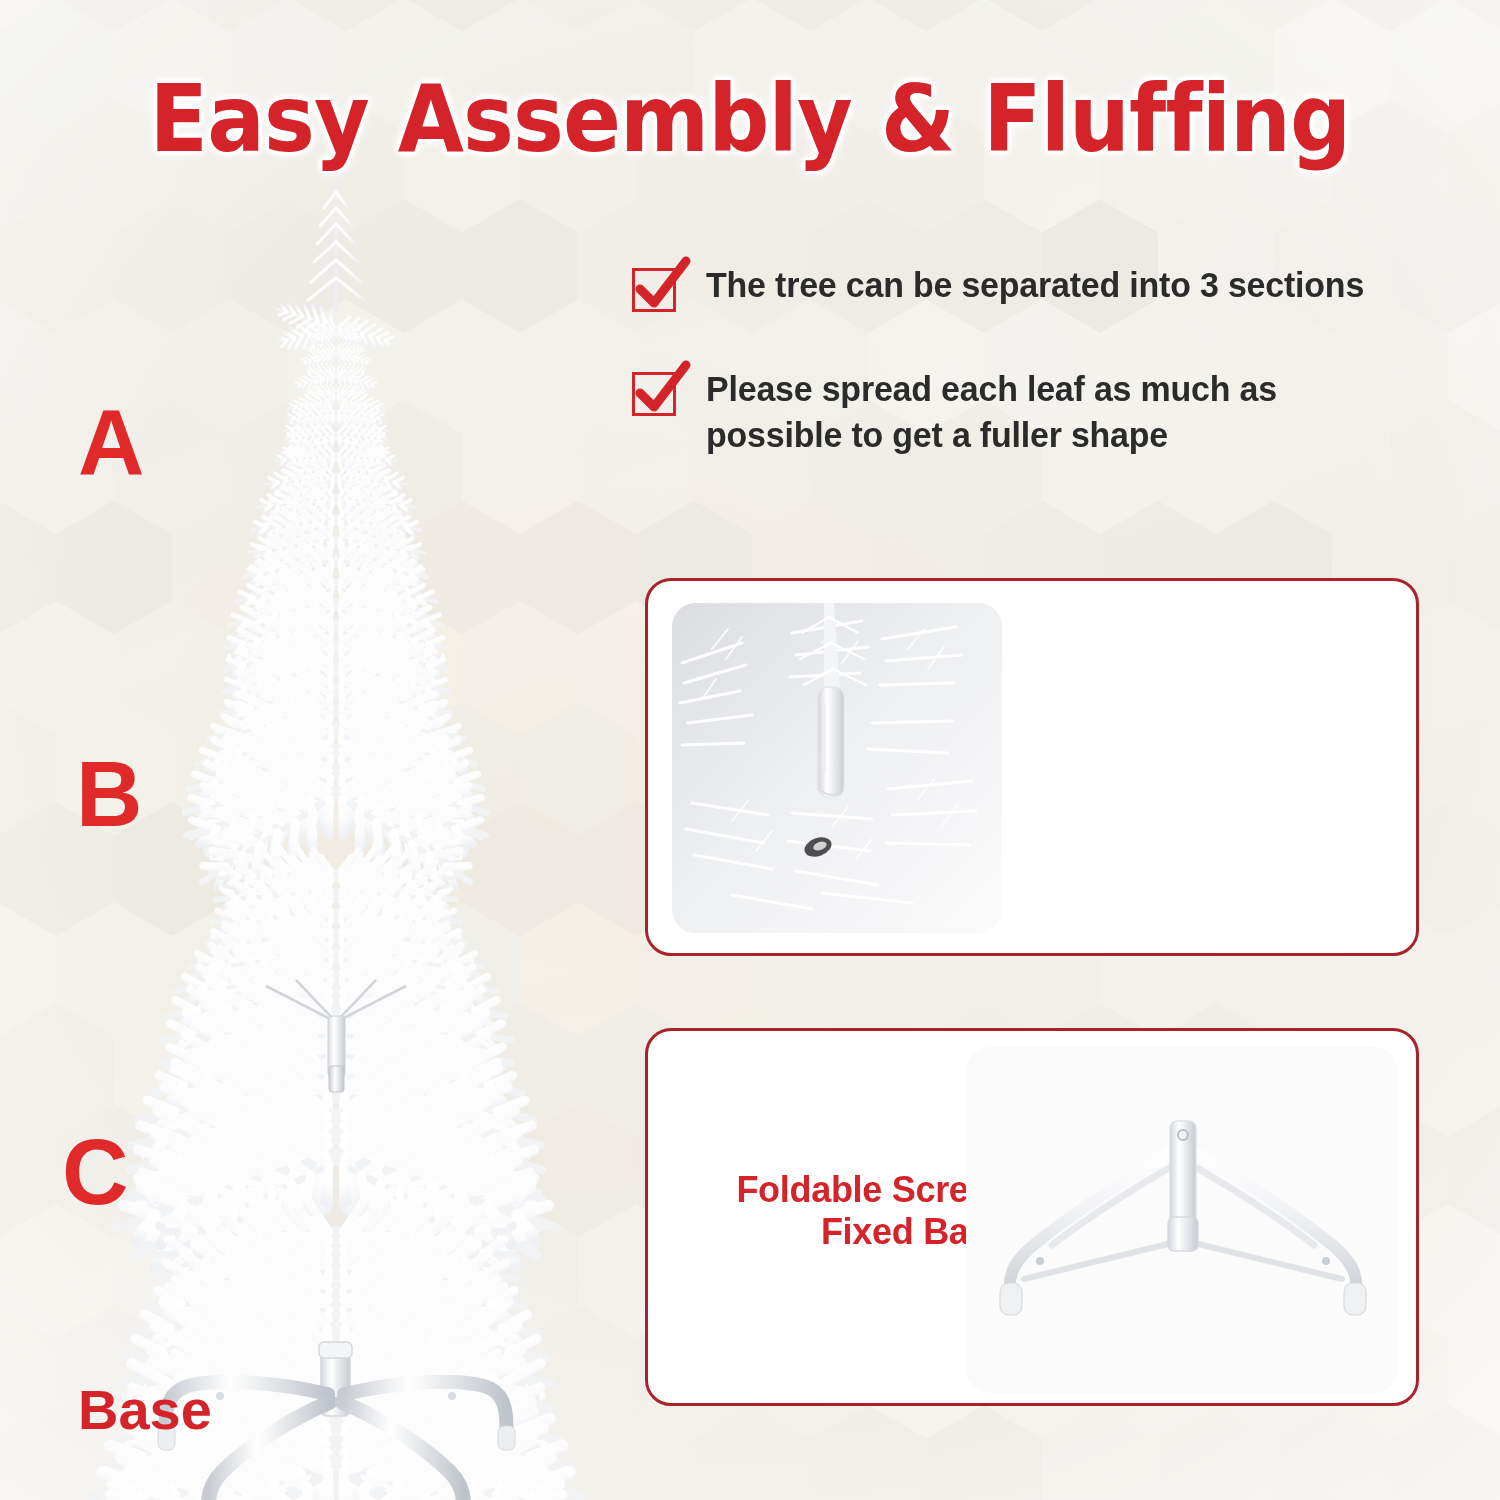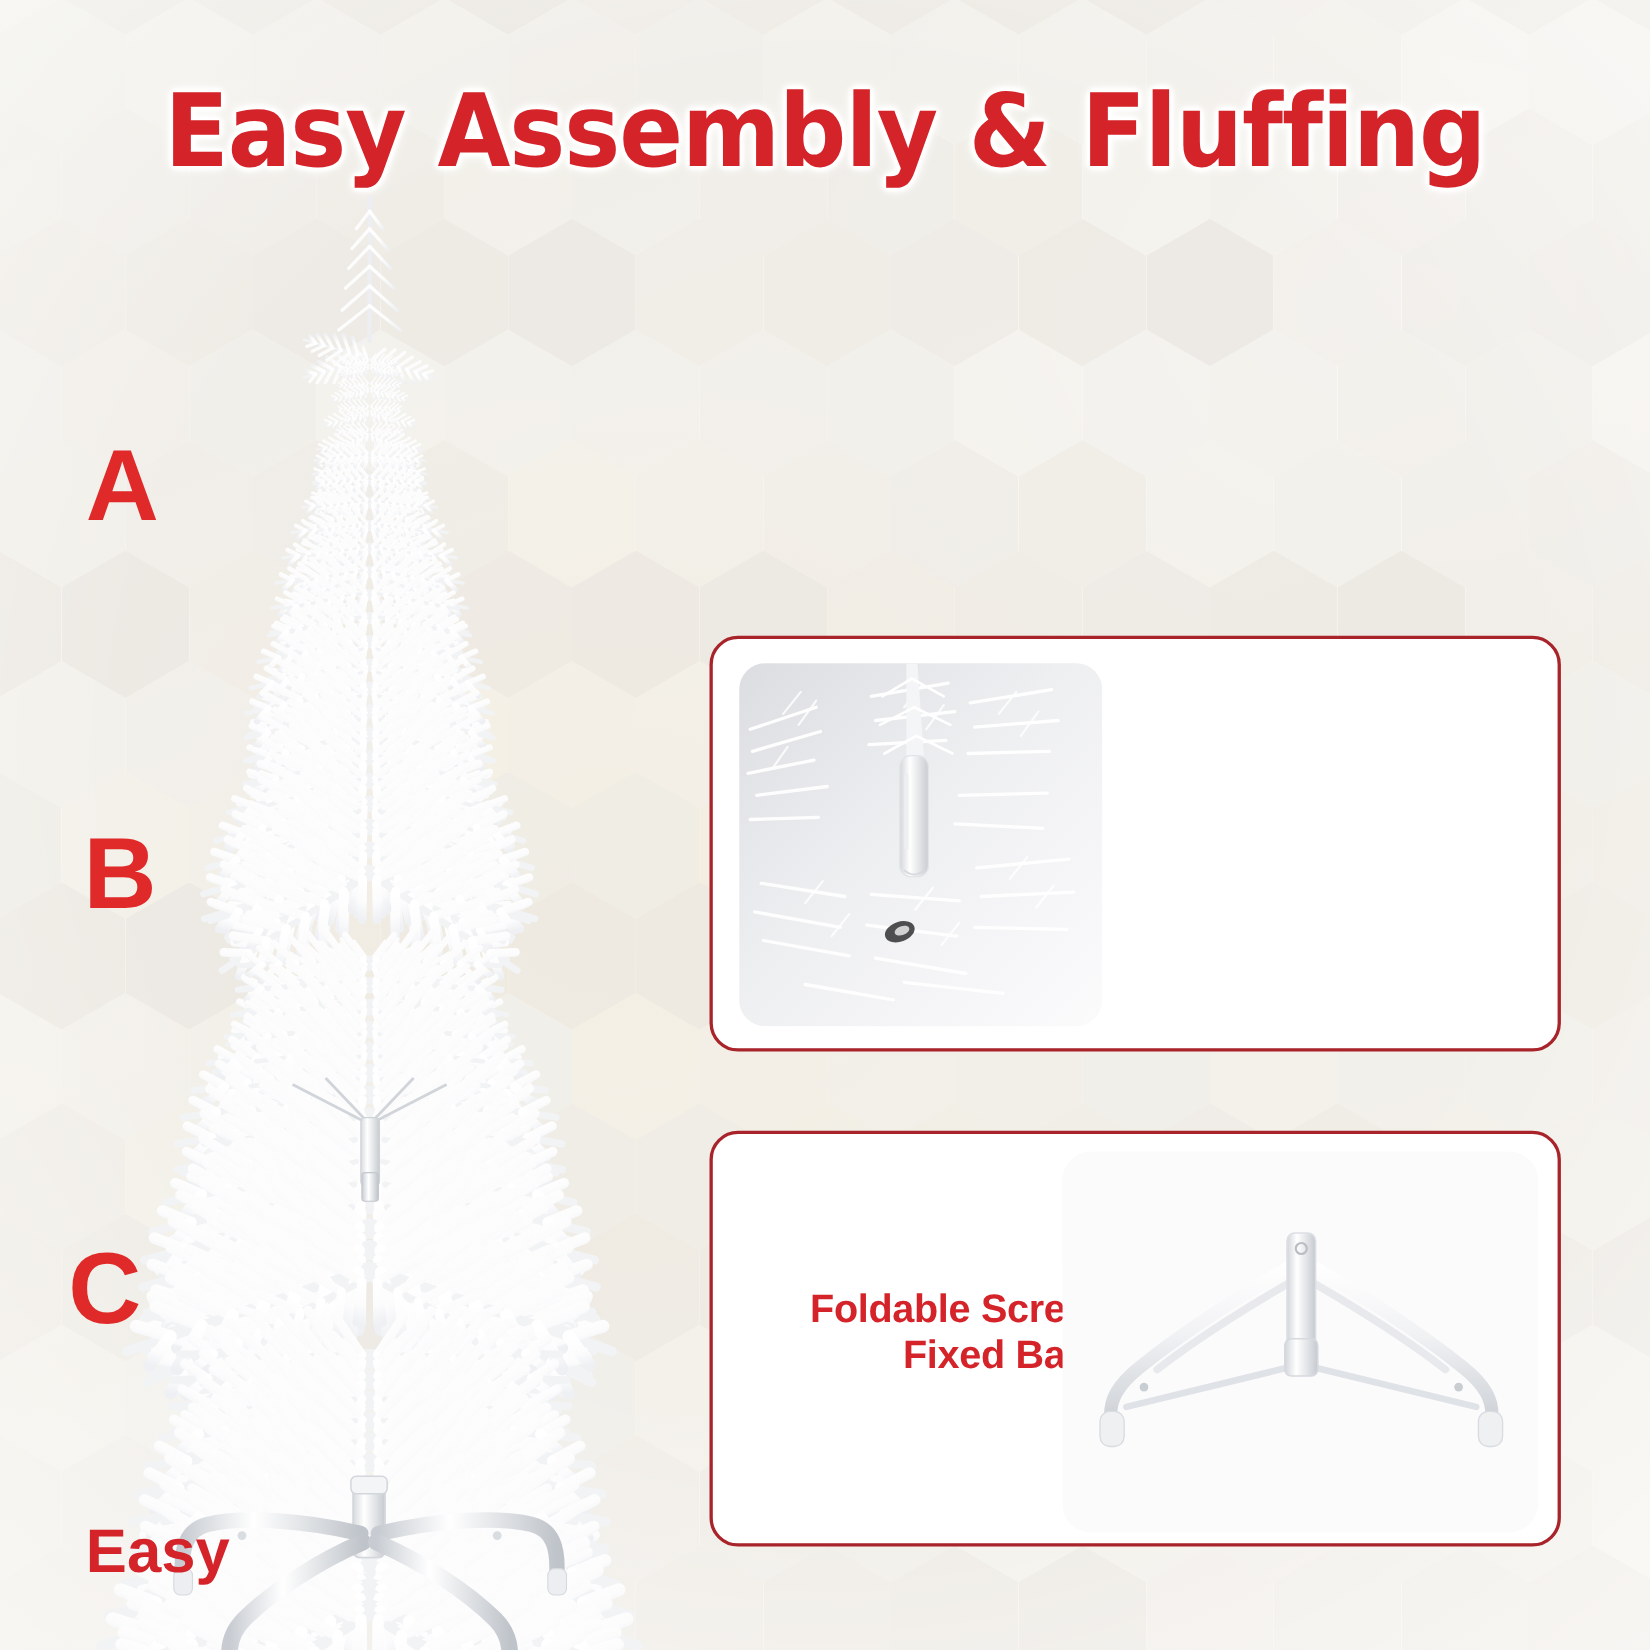--- a/index.html
+++ b/index.html
@@ -1085,22 +1085,40 @@
       <rect x="384" y="1358" width="18" height="26" rx="7" fill="#eceef1" stroke="#d6dade" stroke-width="1"></rect>
 
       <circle cx="150" cy="1246" r="4" fill="#d9dde1"></circle>
       <circle cx="382" cy="1246" r="4" fill="#d9dde1"></circle>
     </g>
   </svg>
 
   <div class="letter" id="letter-a">A</div>
   <div class="letter" id="letter-b">B</div>
   <div class="letter" id="letter-c">C</div>
-  <div class="letter" id="letter-base">Easy</div>
-
+  <div class="letter" id="letter-base">Base</div>
+
+  <div id="bullets">
+    <div class="bullet">
+      <span class="check-box">
+        <svg width="62" height="62" viewBox="0 0 62 62">
+          <path d="M10 34 L24 48 L56 6" fill="none" stroke="#d4242a" stroke-width="9" stroke-linecap="round" stroke-linejoin="round"></path>
+        </svg>
+      </span>
+      <span class="bullet-text">The tree can be separated into 3 sections</span>
+    </div>
+    <div class="bullet">
+      <span class="check-box">
+        <svg width="62" height="62" viewBox="0 0 62 62">
+          <path d="M10 34 L24 48 L56 6" fill="none" stroke="#d4242a" stroke-width="9" stroke-linecap="round" stroke-linejoin="round"></path>
+        </svg>
+      </span>
+      <span class="bullet-text">Please spread each leaf as much as possible to get a fuller shape</span>
+    </div>
+  </div>
 
   <div class="panel" id="panel-insert">
     <div class="panel-photo" id="insert-photo">
       <svg width="330" height="330" viewBox="0 0 330 330">
         <defs>
           <linearGradient id="pBg" x1="0" y1="0" x2="1" y2="1">
             <stop offset="0%" stop-color="#dcdde1"></stop>
               <stop offset="45%" stop-color="#eeeff1"></stop>
             <stop offset="100%" stop-color="#fbfbfc"></stop>
           </linearGradient>

